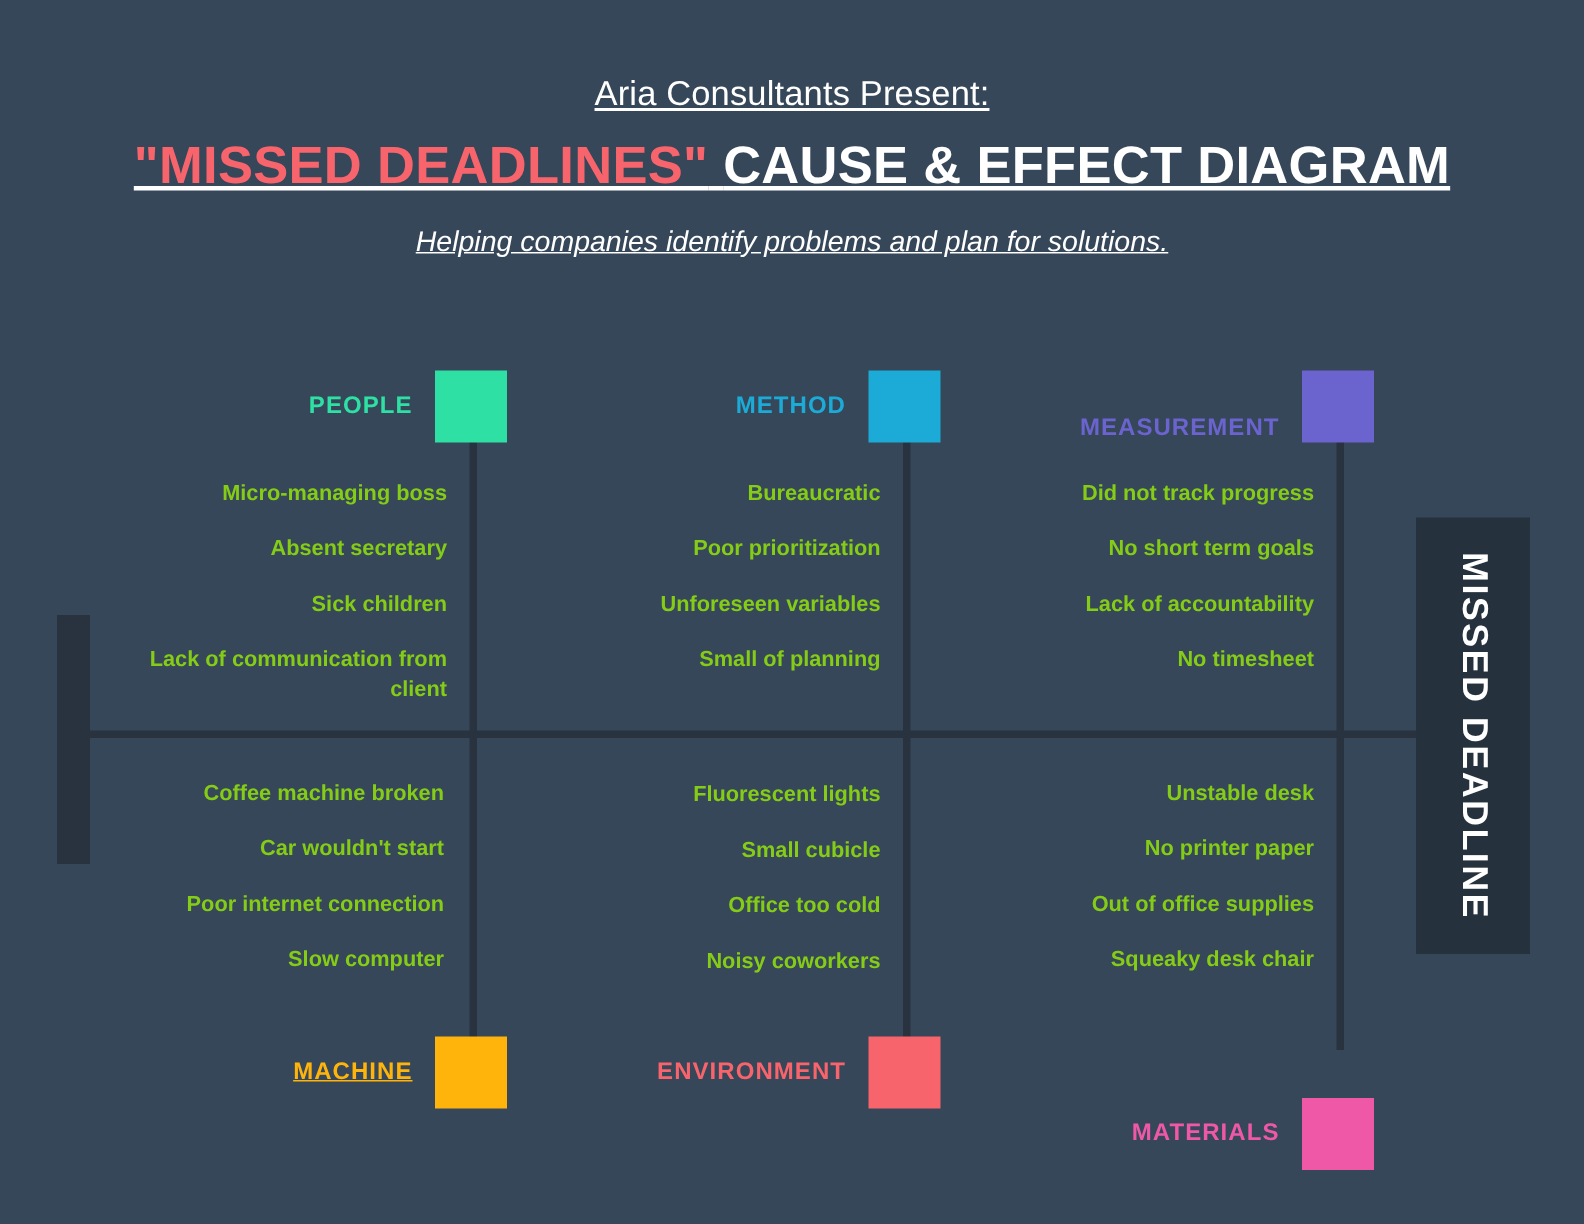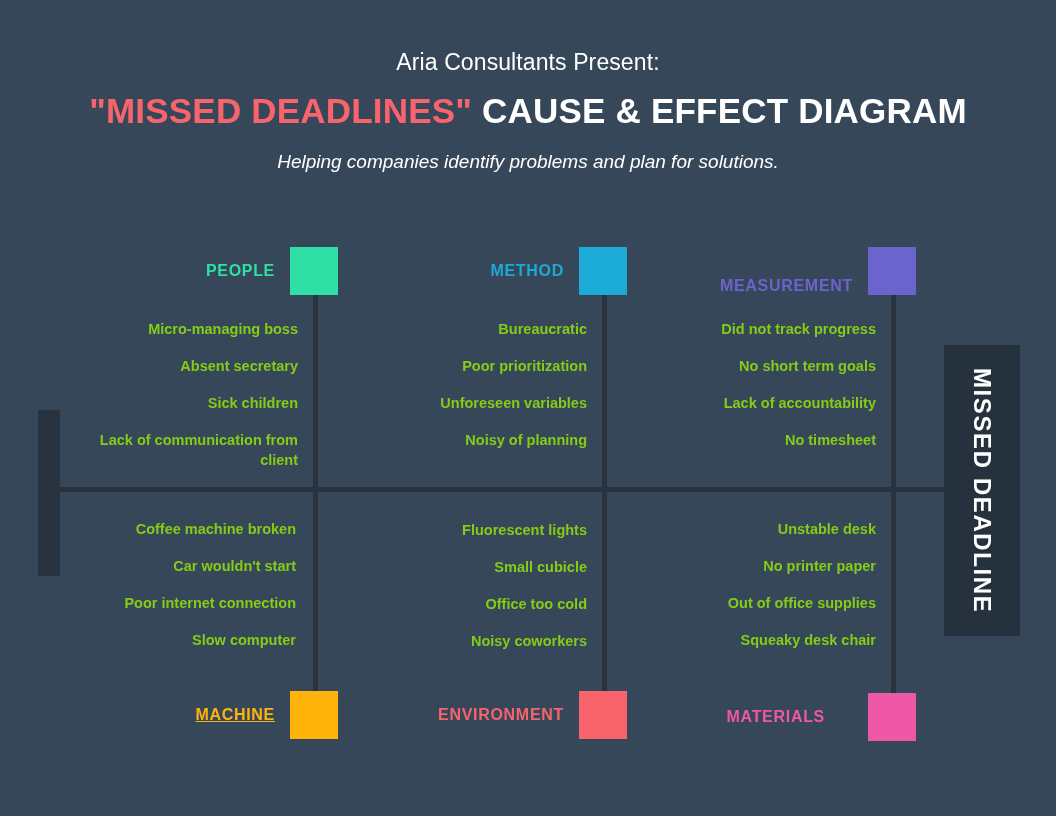--- a/index.html
+++ b/index.html
@@ -17,20 +17,21 @@
     position: relative;
   }
 
   
   .header {
     position: absolute;
     left: 0;
     top: 0;
     width: 1056px;
     text-align: center;
+    text-decoration: underline;
   }
   .presenter {
     font-size: 23px;
     font-weight: 400;
     color: #ffffff;
     margin-top: 49px;
     letter-spacing: 0.1px;
   }
   .main-title {
     font-size: 35px;
@@ -113,21 +114,21 @@
     flex: 0 0 48px;
     margin-left: 15px;
   }
 
   
   .head-people      { left: 130px; top: 247px; width: 208px; justify-content: flex-end; }
   .head-method      { left: 419px; top: 247px; width: 208px; justify-content: flex-end; }
   .head-measurement { left: 660px; top: 247px; width: 256px; justify-content: flex-end; align-items: flex-end; }
   .head-machine     { left: 130px; top: 691px; width: 208px; justify-content: flex-end; }
   .head-environment { left: 400px; top: 691px; width: 227px; justify-content: flex-end; }
-  .head-materials   { left: 690px; top: 693px; width: 226px; justify-content: flex-end; gap: 28px; }
+  .head-materials   { left: 690px; top: 732px; width: 226px; justify-content: flex-end; }
 
   
   .causes {
     position: absolute;
     text-align: right;
     font-size: 14.5px;
     font-weight: 700;
     color: #84cc16;
     line-height: 1.32;
   }
@@ -220,21 +221,21 @@
   <div class="causes causes-people">
       <div class="cause">Micro-managing boss</div>
       <div class="cause">Absent secretary</div>
       <div class="cause">Sick children</div>
       <div class="cause">Lack of communication from client</div>
     </div>
   <div class="causes causes-method">
       <div class="cause">Bureaucratic</div>
       <div class="cause">Poor prioritization</div>
       <div class="cause">Unforeseen variables</div>
-      <div class="cause">Noisy of planning</div>
+      <div class="cause">Small of planning</div>
     </div>
   <div class="causes causes-measurement">
       <div class="cause">Did not track progress</div>
       <div class="cause">No short term goals</div>
       <div class="cause">Lack of accountability</div>
       <div class="cause">No timesheet</div>
     </div>
   <div class="causes causes-machine">
       <div class="cause">Coffee machine broken</div>
       <div class="cause">Car wouldn't start</div>

